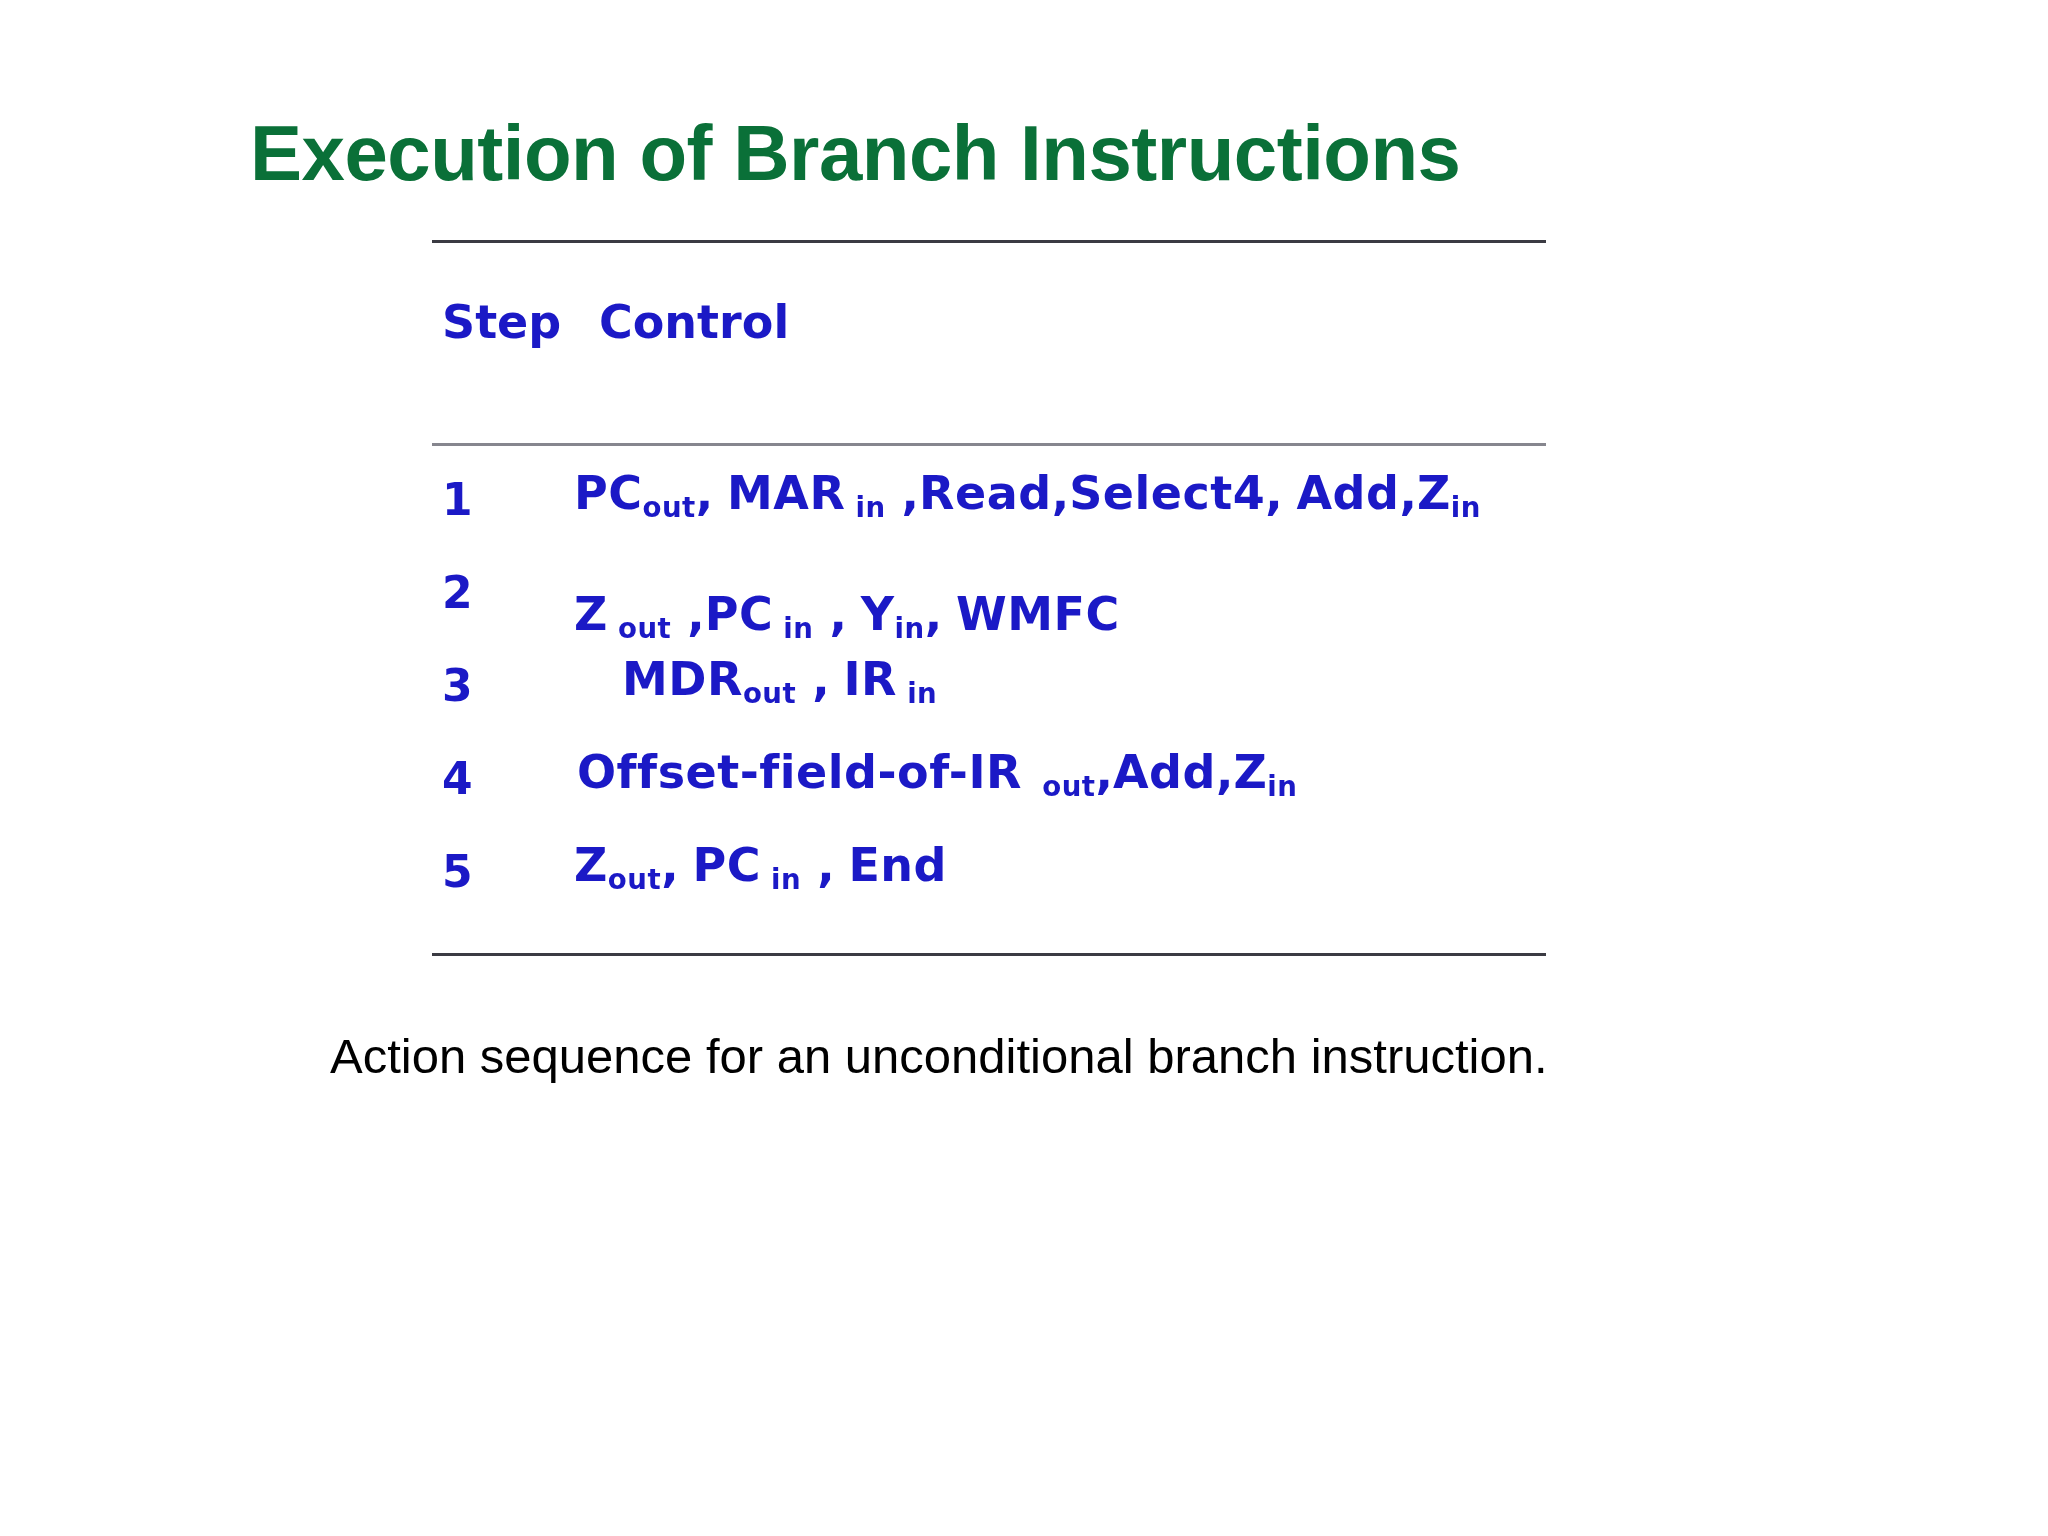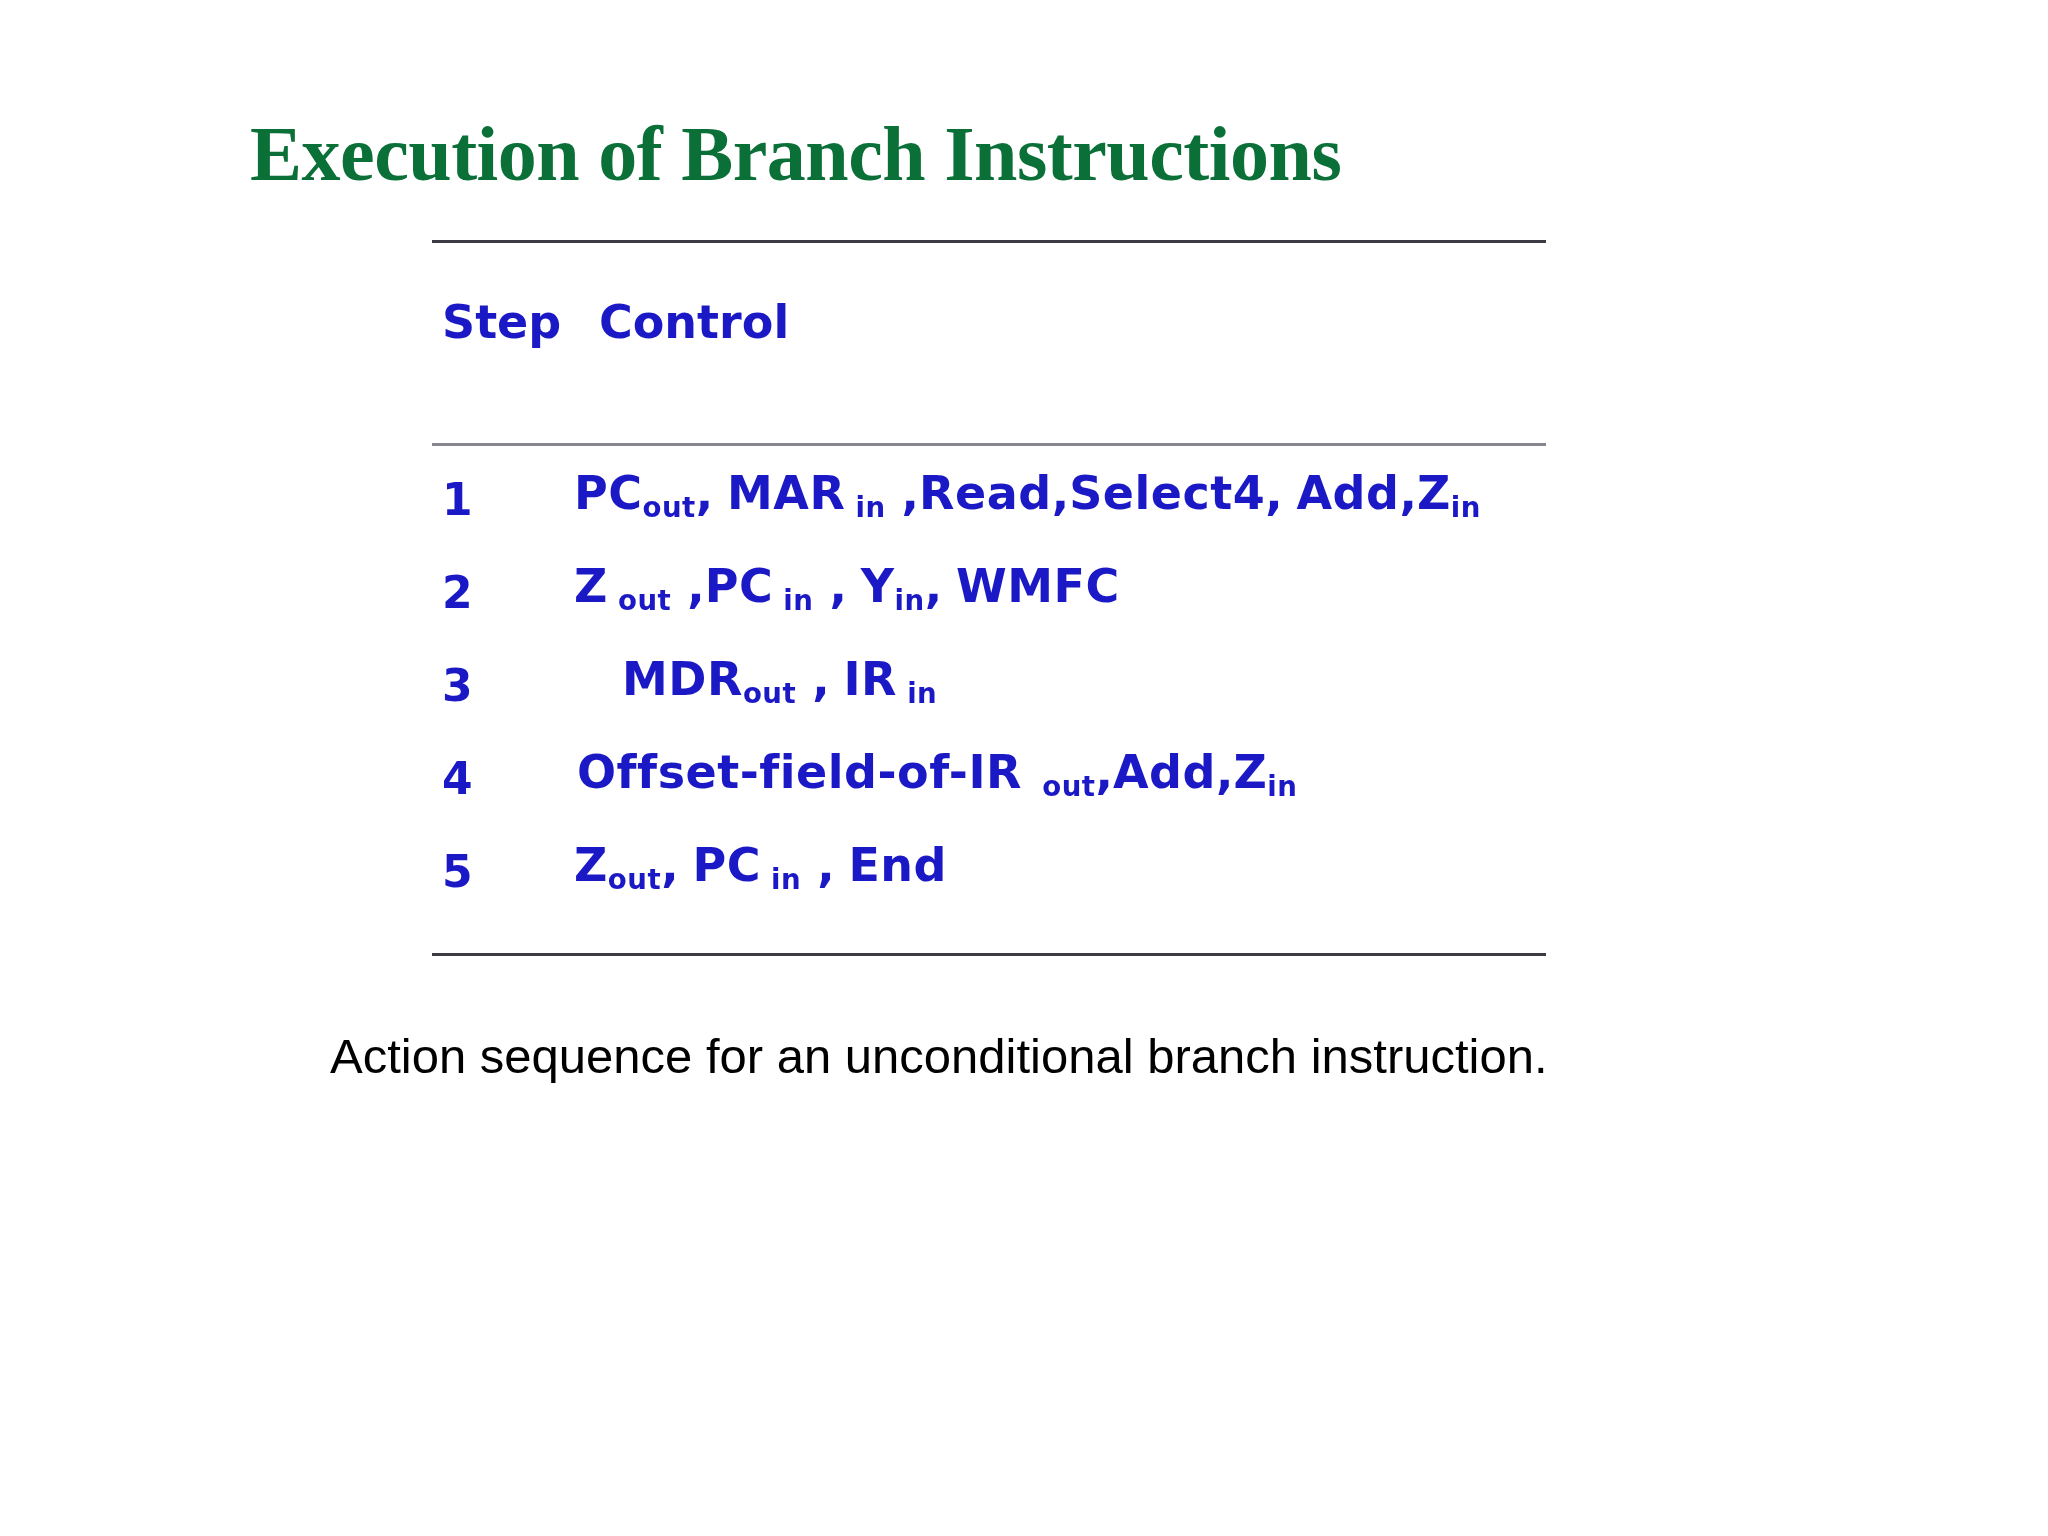--- a/index.html
+++ b/index.html
@@ -22,21 +22,21 @@
     inset: 0;
     background: #ffffff;
   }
 
   
   .slide-title {
     position: absolute;
     left: 250px;
     top: 62px;
     width: 1560px;
-    font-family: Liberation Serif, serif;
+    font-family: Liberation Sans, sans-serif;
     font-weight: bold;
     font-size: 78px;
     line-height: 1.02;
     letter-spacing: -0.5px;
     color: #0a7038;
     white-space: nowrap;
   }
 
   
   .table-block {
@@ -101,21 +101,21 @@
     letter-spacing: 0px;
   }
   .trow .action {
     position: absolute;
     top: 2px;
     font-size: 46px;
     white-space: nowrap;
     letter-spacing: 0.5px;
   }
   .trow.r1 .action { left: 142px; }
-  .trow.r2 .action { left: 142px; }
+  .trow.r2 .action { left: 142px; margin-top: 28px; }
   .trow.r3 .action { left: 142px; margin-left: 48px; }
   .trow.r4 .action { left: 145px; }
   .trow.r5 .action { left: 142px; }
 
   .action sub {
     font-size: 0.60em;
     vertical-align: baseline;
     position: relative;
     top: 0.30em;
     letter-spacing: 0.5px;

